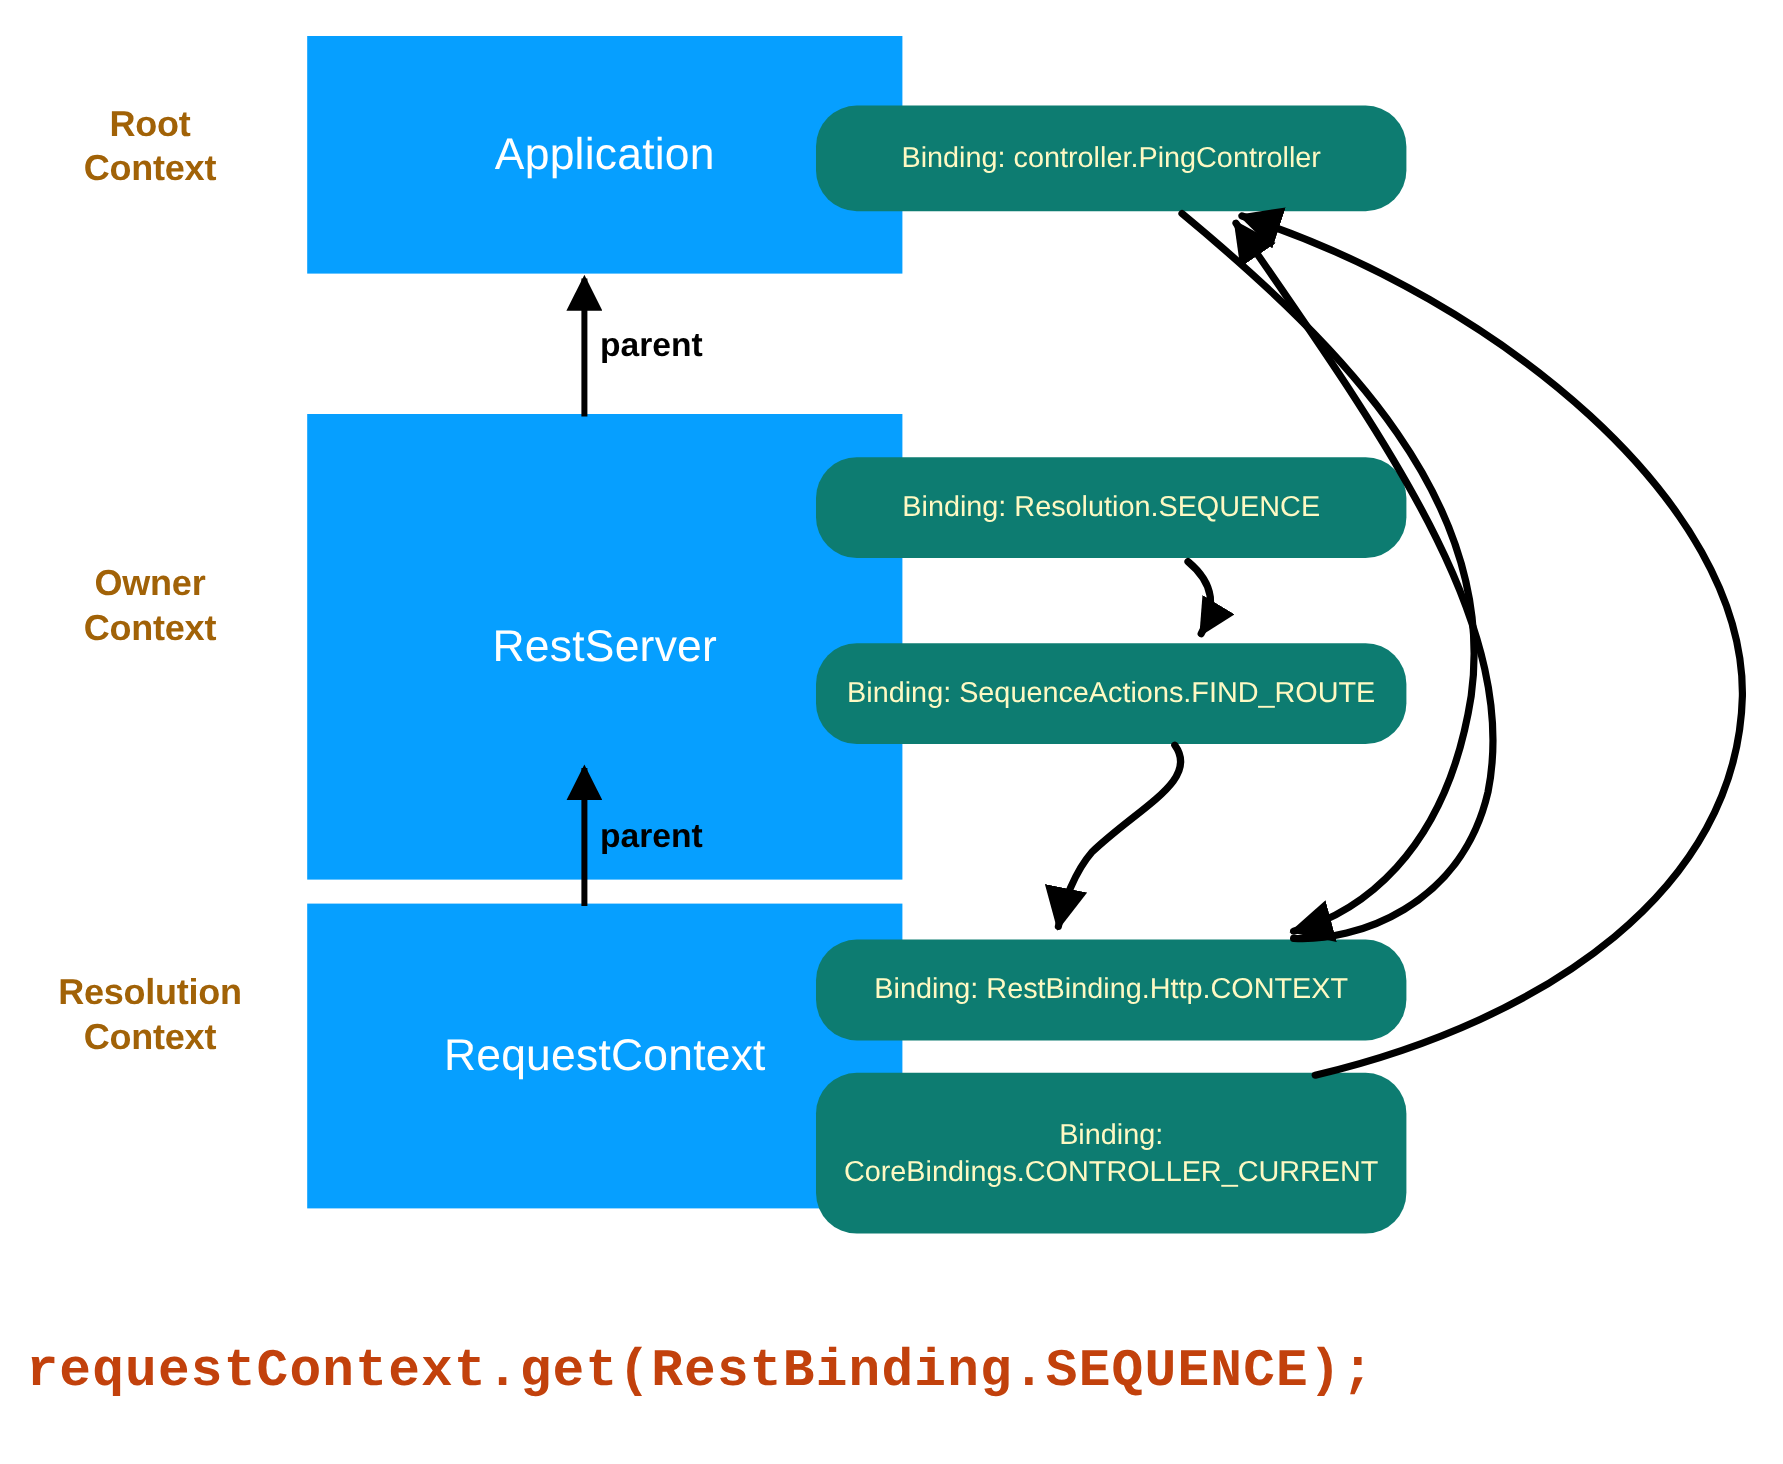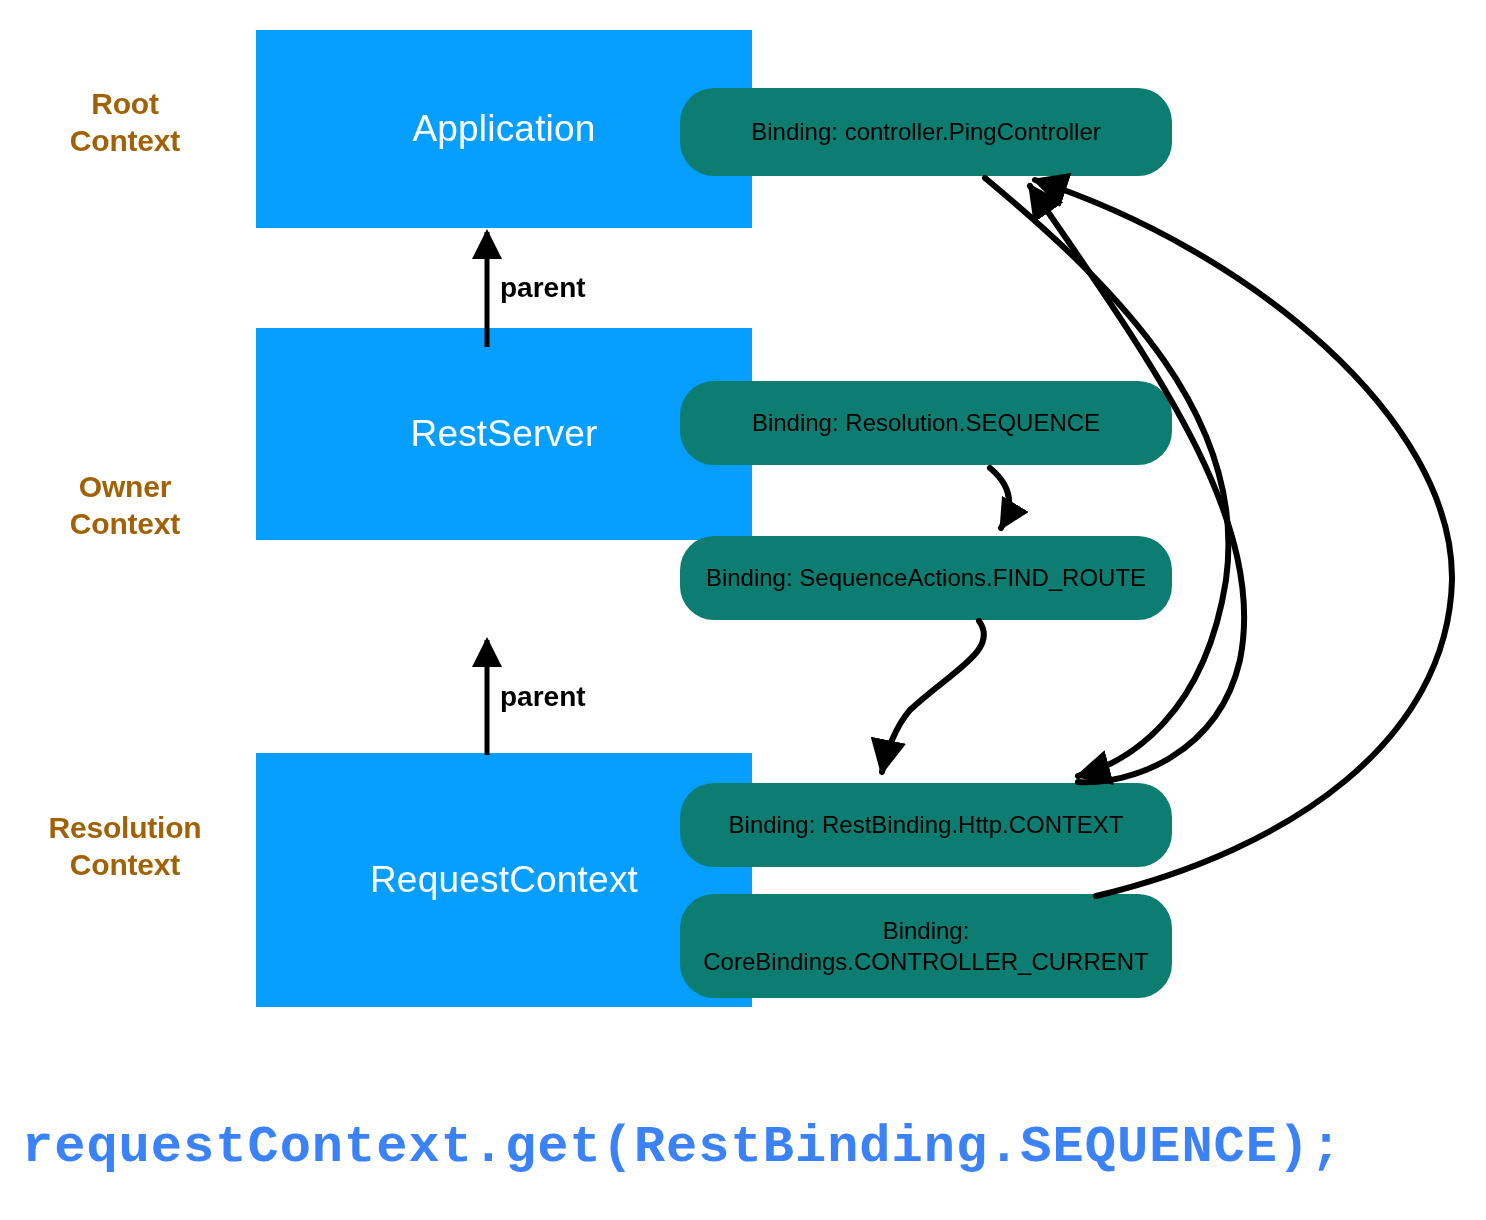--- a/index.html
+++ b/index.html
@@ -49,21 +49,21 @@
     position: absolute;
     background: #0D7C71;
     border-radius: 34px;
     display: flex;
     align-items: center;
     justify-content: center;
     box-sizing: border-box;
     padding: 4px 18px;
   }
   .pill-label {
-    color: #000000;
+    color: #fef9c3;
     font-family: "Liberation Sans", sans-serif;
     font-size: 24px;
     line-height: 1.3;
     text-align: center;
     white-space: pre-line;
   }
   
   .edge-label {
     position: absolute;
     font-family: "Liberation Sans", sans-serif;
@@ -79,23 +79,23 @@
     top: 0;
     width: 1486px;
     height: 1220px;
     pointer-events: none;
   }
   
   .code-caption {
     position: absolute;
     font-family: "Liberation Mono", "DejaVu Sans Mono", monospace;
     font-weight: bold;
-    font-size: 52px;
+    font-size: 44px;
     letter-spacing: 1px;
-    color: #3b82f6;
+    color: #c2410c;
     white-space: pre;
   }
 </style>
 </head>
 <body>
 
 <div id="canvas">
 
   <div class="ctx-label" style="left:0px; top:86px; width:250px;">Root
 Context</div>
@@ -103,21 +103,21 @@
   <div class="ctx-label" style="left:0px; top:449px; width:250px;margin-top:20px;">Owner
 Context</div>
 
   <div class="ctx-label" style="left:0px; top:810px; width:250px;">Resolution
 Context</div>
 
   <div class="ctx-box" style="left:256px; top:30px; width:496px; height:198px;align-items:center;">
     <span class="ctx-box-title">Application</span>
   </div>
 
-  <div class="ctx-box" style="left:256px; top:328px; width:496px; height:212px;">
+  <div class="ctx-box" style="left:256px; top:345px; width:496px; height:388px;">
     <span class="ctx-box-title">RestServer</span>
   </div>
 
   <div class="ctx-box" style="left:256px; top:753px; width:496px; height:254px;">
     <span class="ctx-box-title">RequestContext</span>
   </div>
 
   <div class="pill" style="left:680px; top:88px; width:492px; height:88px;">
     <span class="pill-label">Binding: controller.PingController</span>
   </div>
@@ -127,21 +127,21 @@
   </div>
 
   <div class="pill" style="left:680px; top:536px; width:492px; height:84px;">
     <span class="pill-label">Binding: SequenceActions.FIND_ROUTE</span>
   </div>
 
   <div class="pill" style="left:680px; top:783px; width:492px; height:84px;">
     <span class="pill-label">Binding: RestBinding.Http.CONTEXT</span>
   </div>
 
-  <div class="pill" style="left:680px; top:894px; width:492px; height:104px;">
+  <div class="pill" style="left:680px; top:894px; width:492px; height:134px;">
     <span class="pill-label">Binding:
 CoreBindings.CONTROLLER_CURRENT</span>
   </div>
 
   <svg id="arrows" viewBox="0 0 1486 1220" width="1486" height="1220" xmlns="http://www.w3.org/2000/svg">
     <defs>
       <marker id="ah" viewBox="0 0 10 10" refX="9" refY="5" markerWidth="6" markerHeight="6" orient="auto-start-reverse">
         <path d="M 0 0 L 10 5 L 0 10 z" fill="#000000"></path>
       </marker>
       <marker id="ah-sm" viewBox="0 0 10 10" refX="9" refY="5" markerWidth="5.2" markerHeight="5.2" orient="auto-start-reverse">

